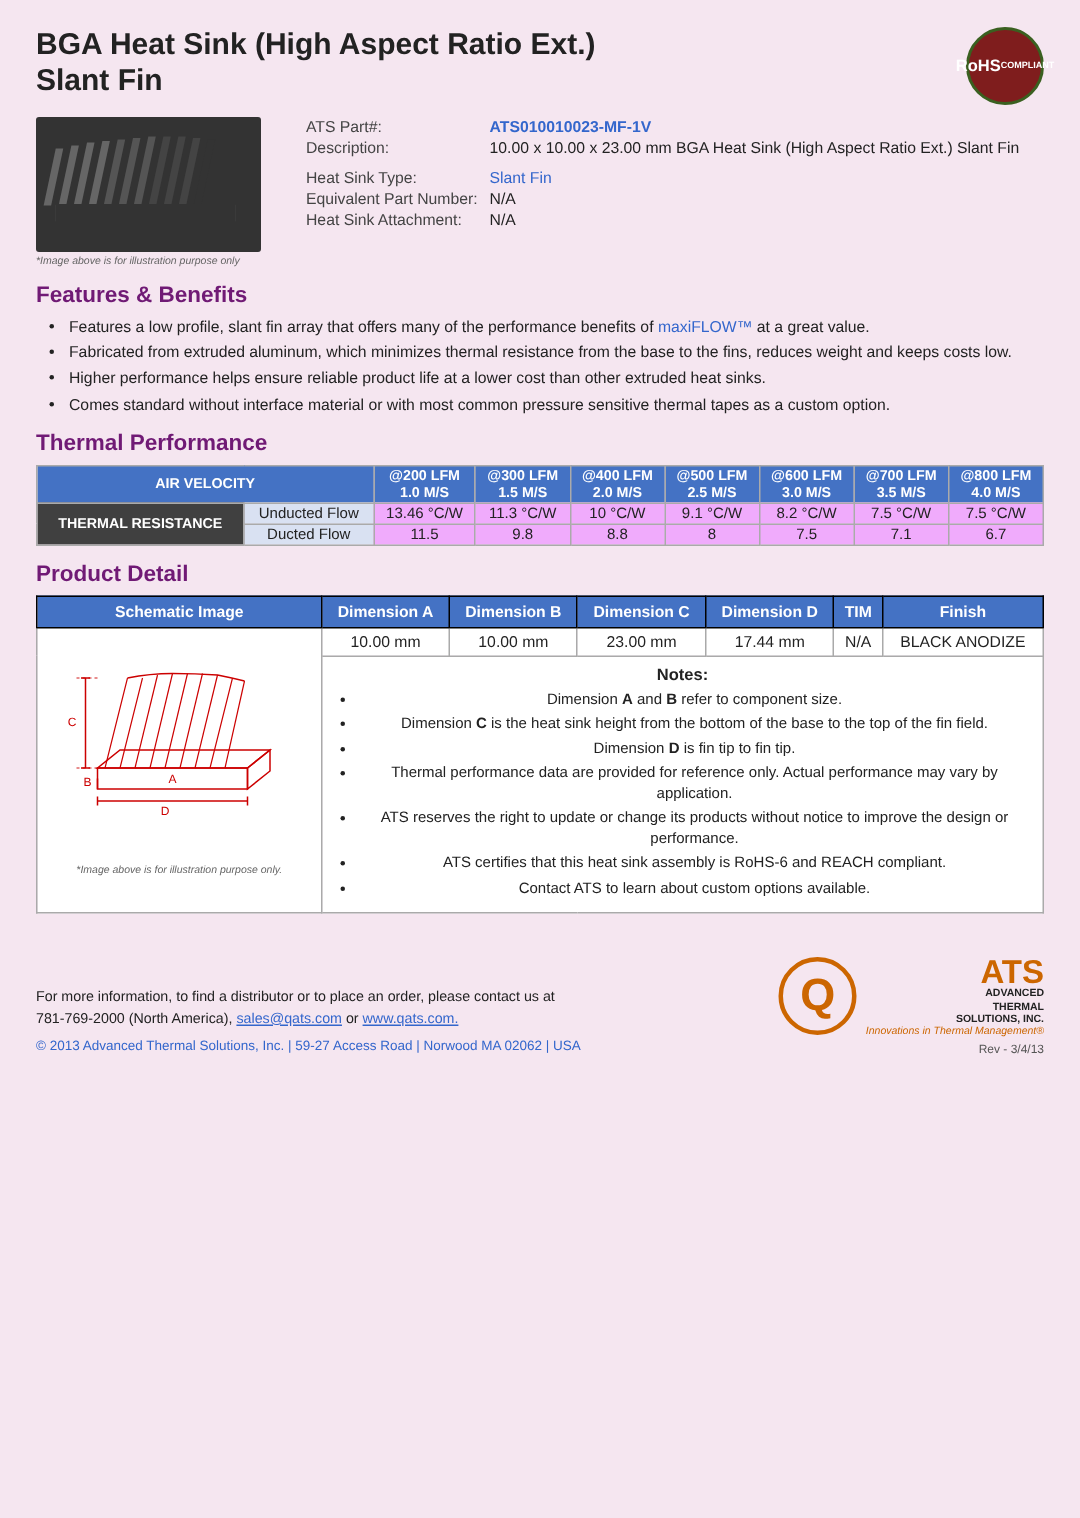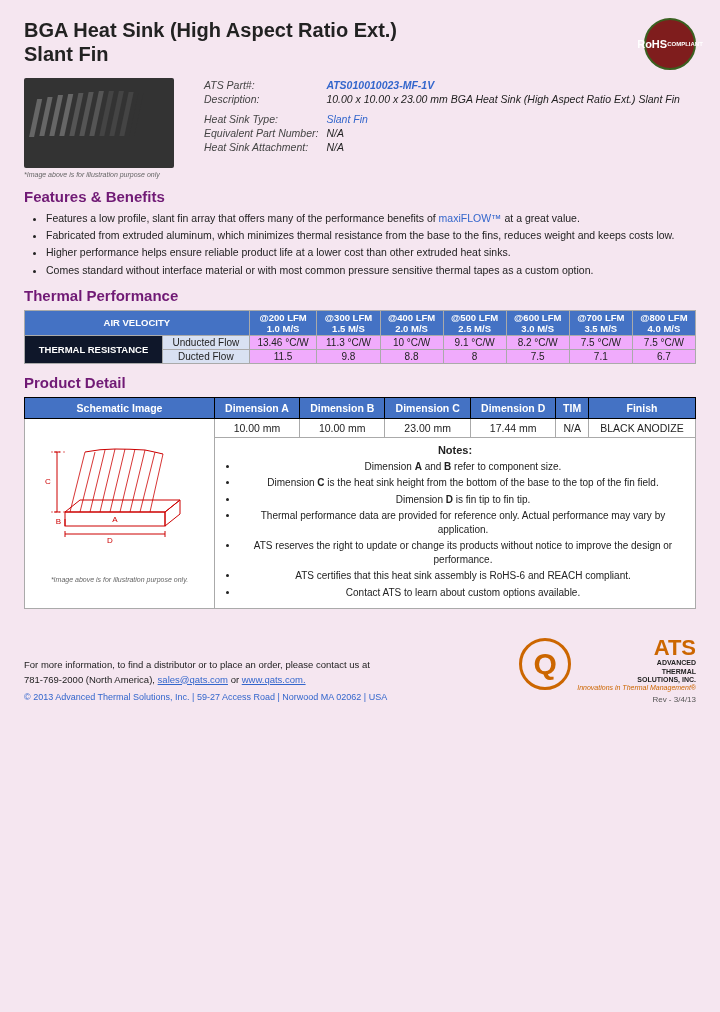--- a/index.html
+++ b/index.html
@@ -61,21 +61,20 @@
     }
     .heat-sink-svg { width: 145px; height: 85px; }
     .image-caption {
       font-size: 7px;
       color: #666;
       margin-top: 3px;
       font-style: italic;
     }
     .specs-block {
       flex: 1;
-      font-style: italic;
     }
     .specs-table { border-collapse: collapse; }
     .specs-table td {
       padding: 1px 4px;
       vertical-align: top;
       font-size: 10.5px;
     }
     .specs-table .label { color: #444; white-space: nowrap; }
     .specs-table .value { color: #222; }
     .specs-table .link-value { color: #3366cc; font-weight: bold; }
@@ -111,21 +110,21 @@
       text-align: center;
       padding: 1px 2px;
     }
     .perf-table .header-blue {
       background: #4472c4;
       color: white;
       font-weight: bold;
       font-size: 9.5px;
     }
     .perf-table .row-label-cell {
-      background: #0f172a;
+      background: #404040;
       color: white;
       font-weight: bold;
       font-size: 9.5px;
       text-align: center;
     }
     .perf-table .sub-label {
       background: #d9e1f2;
       font-size: 10px;
       color: #222;
       margin-top: 48px;

